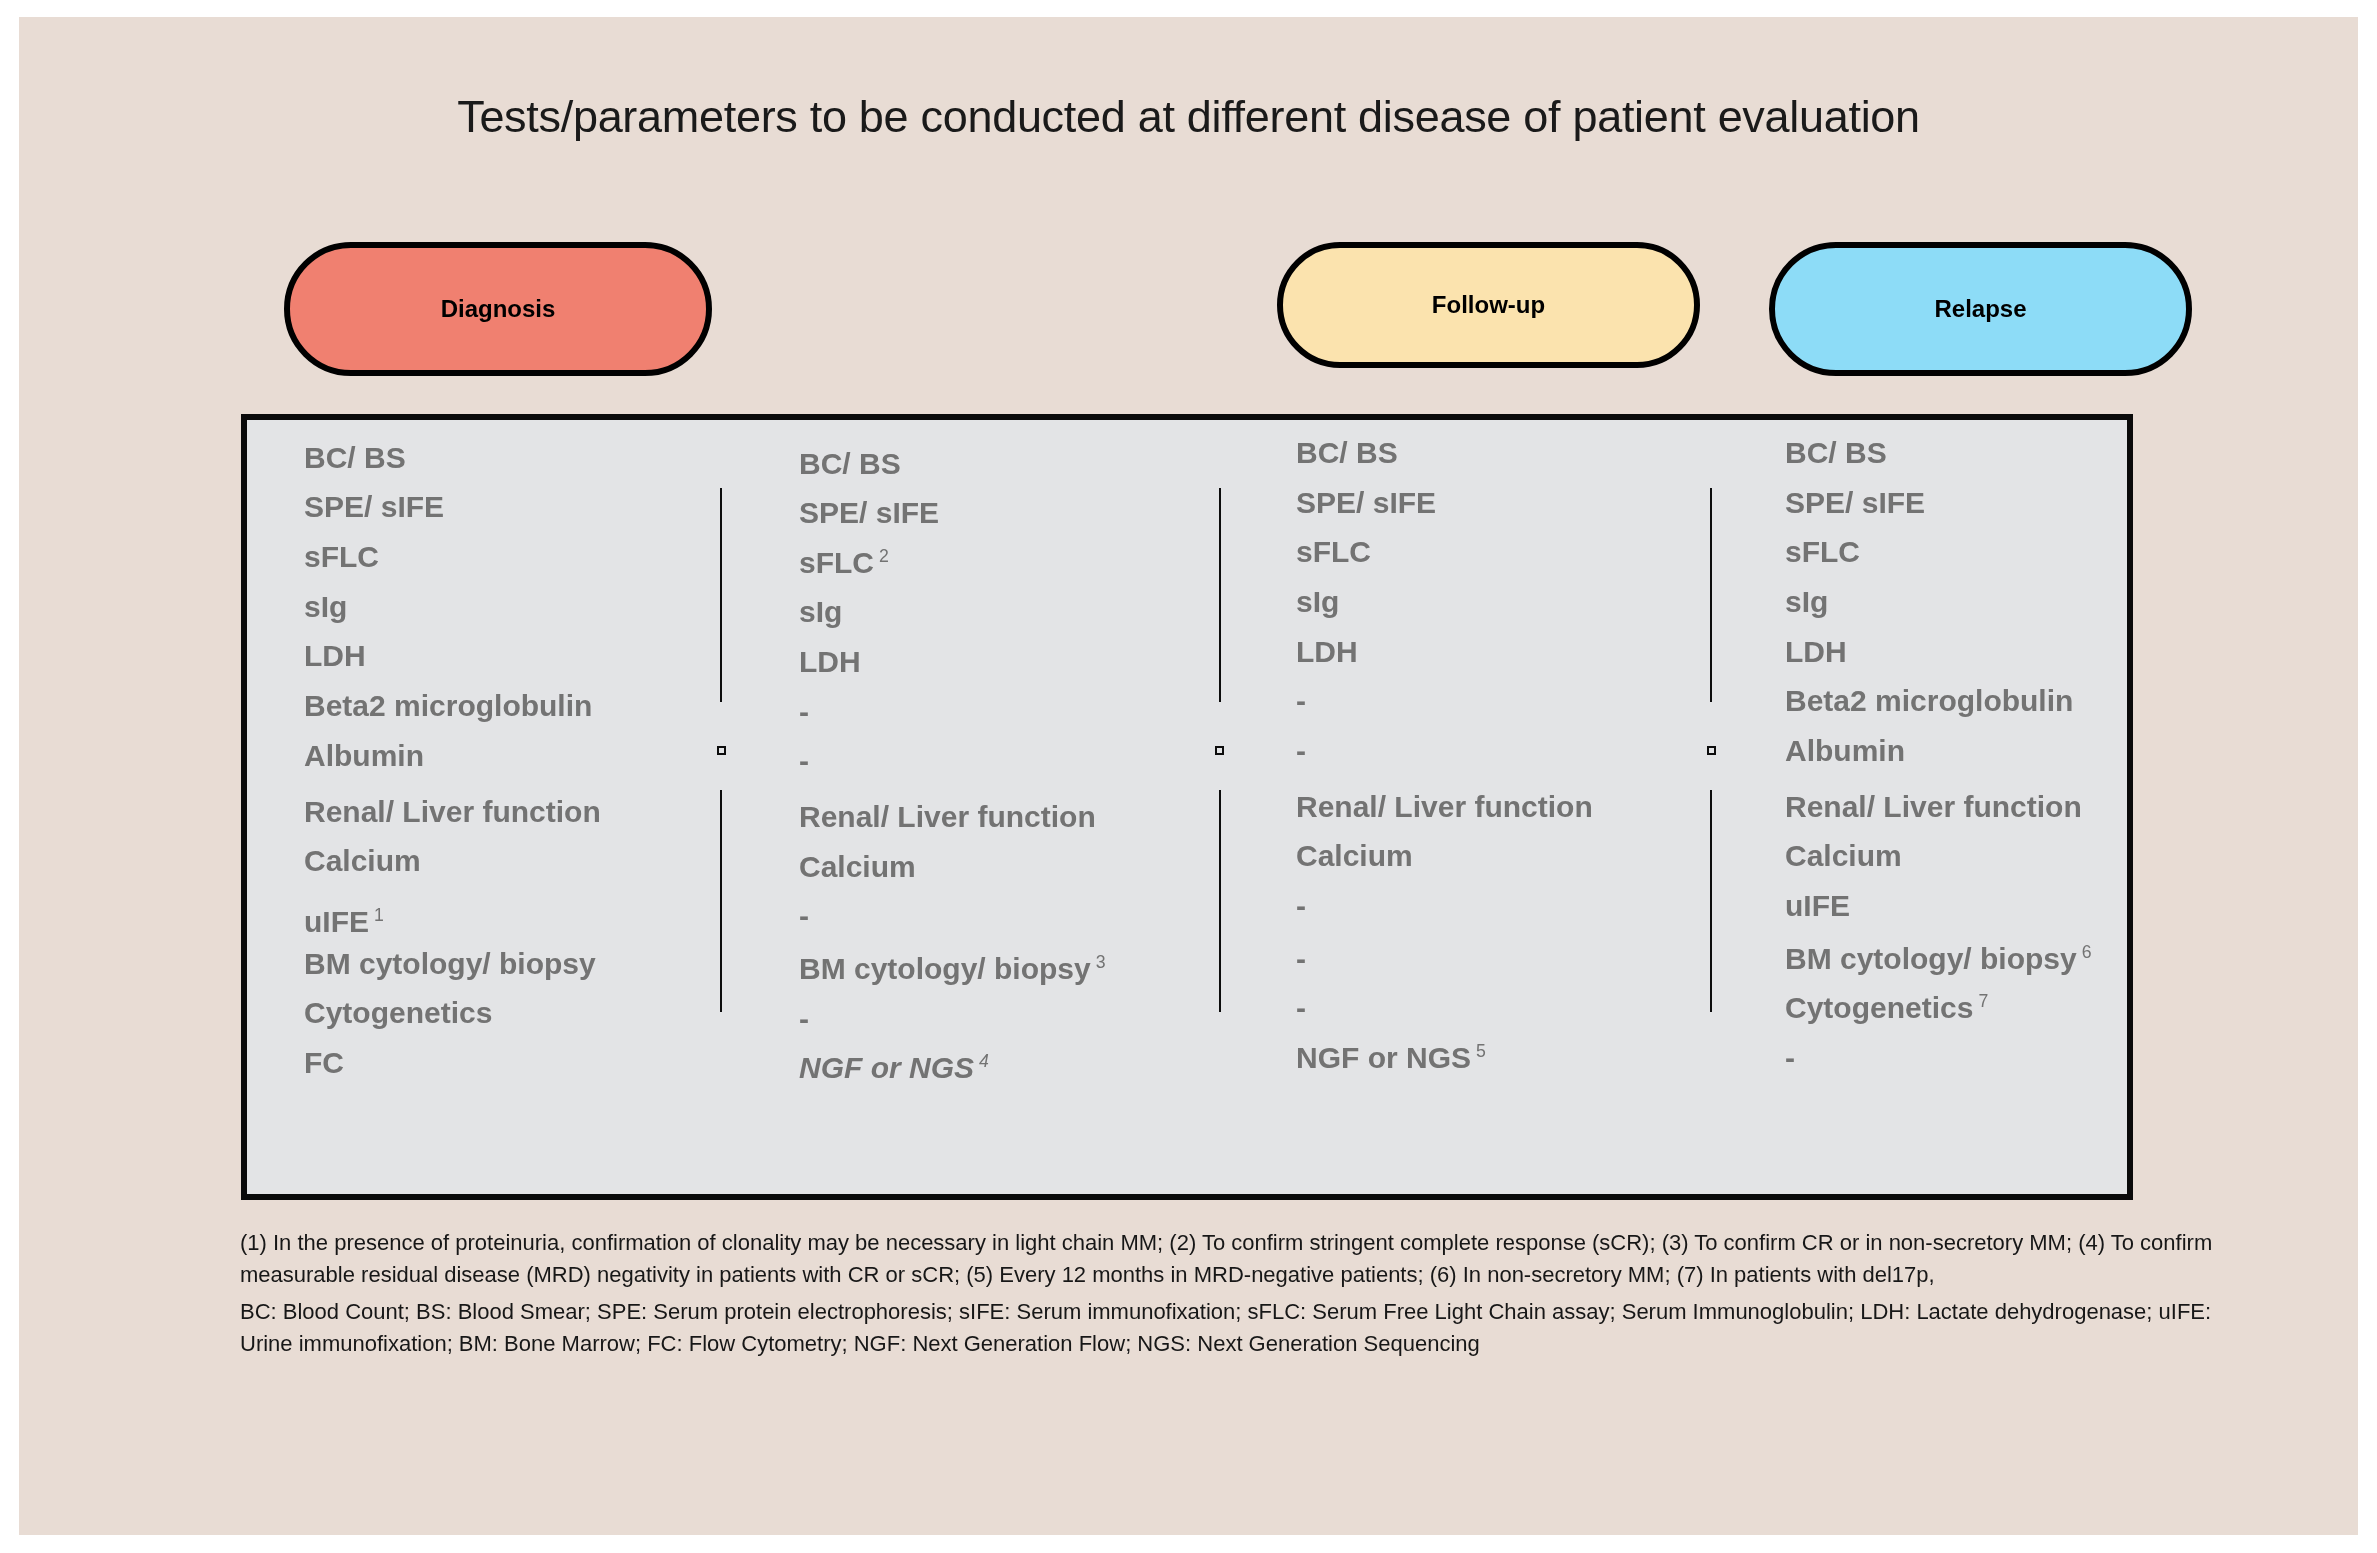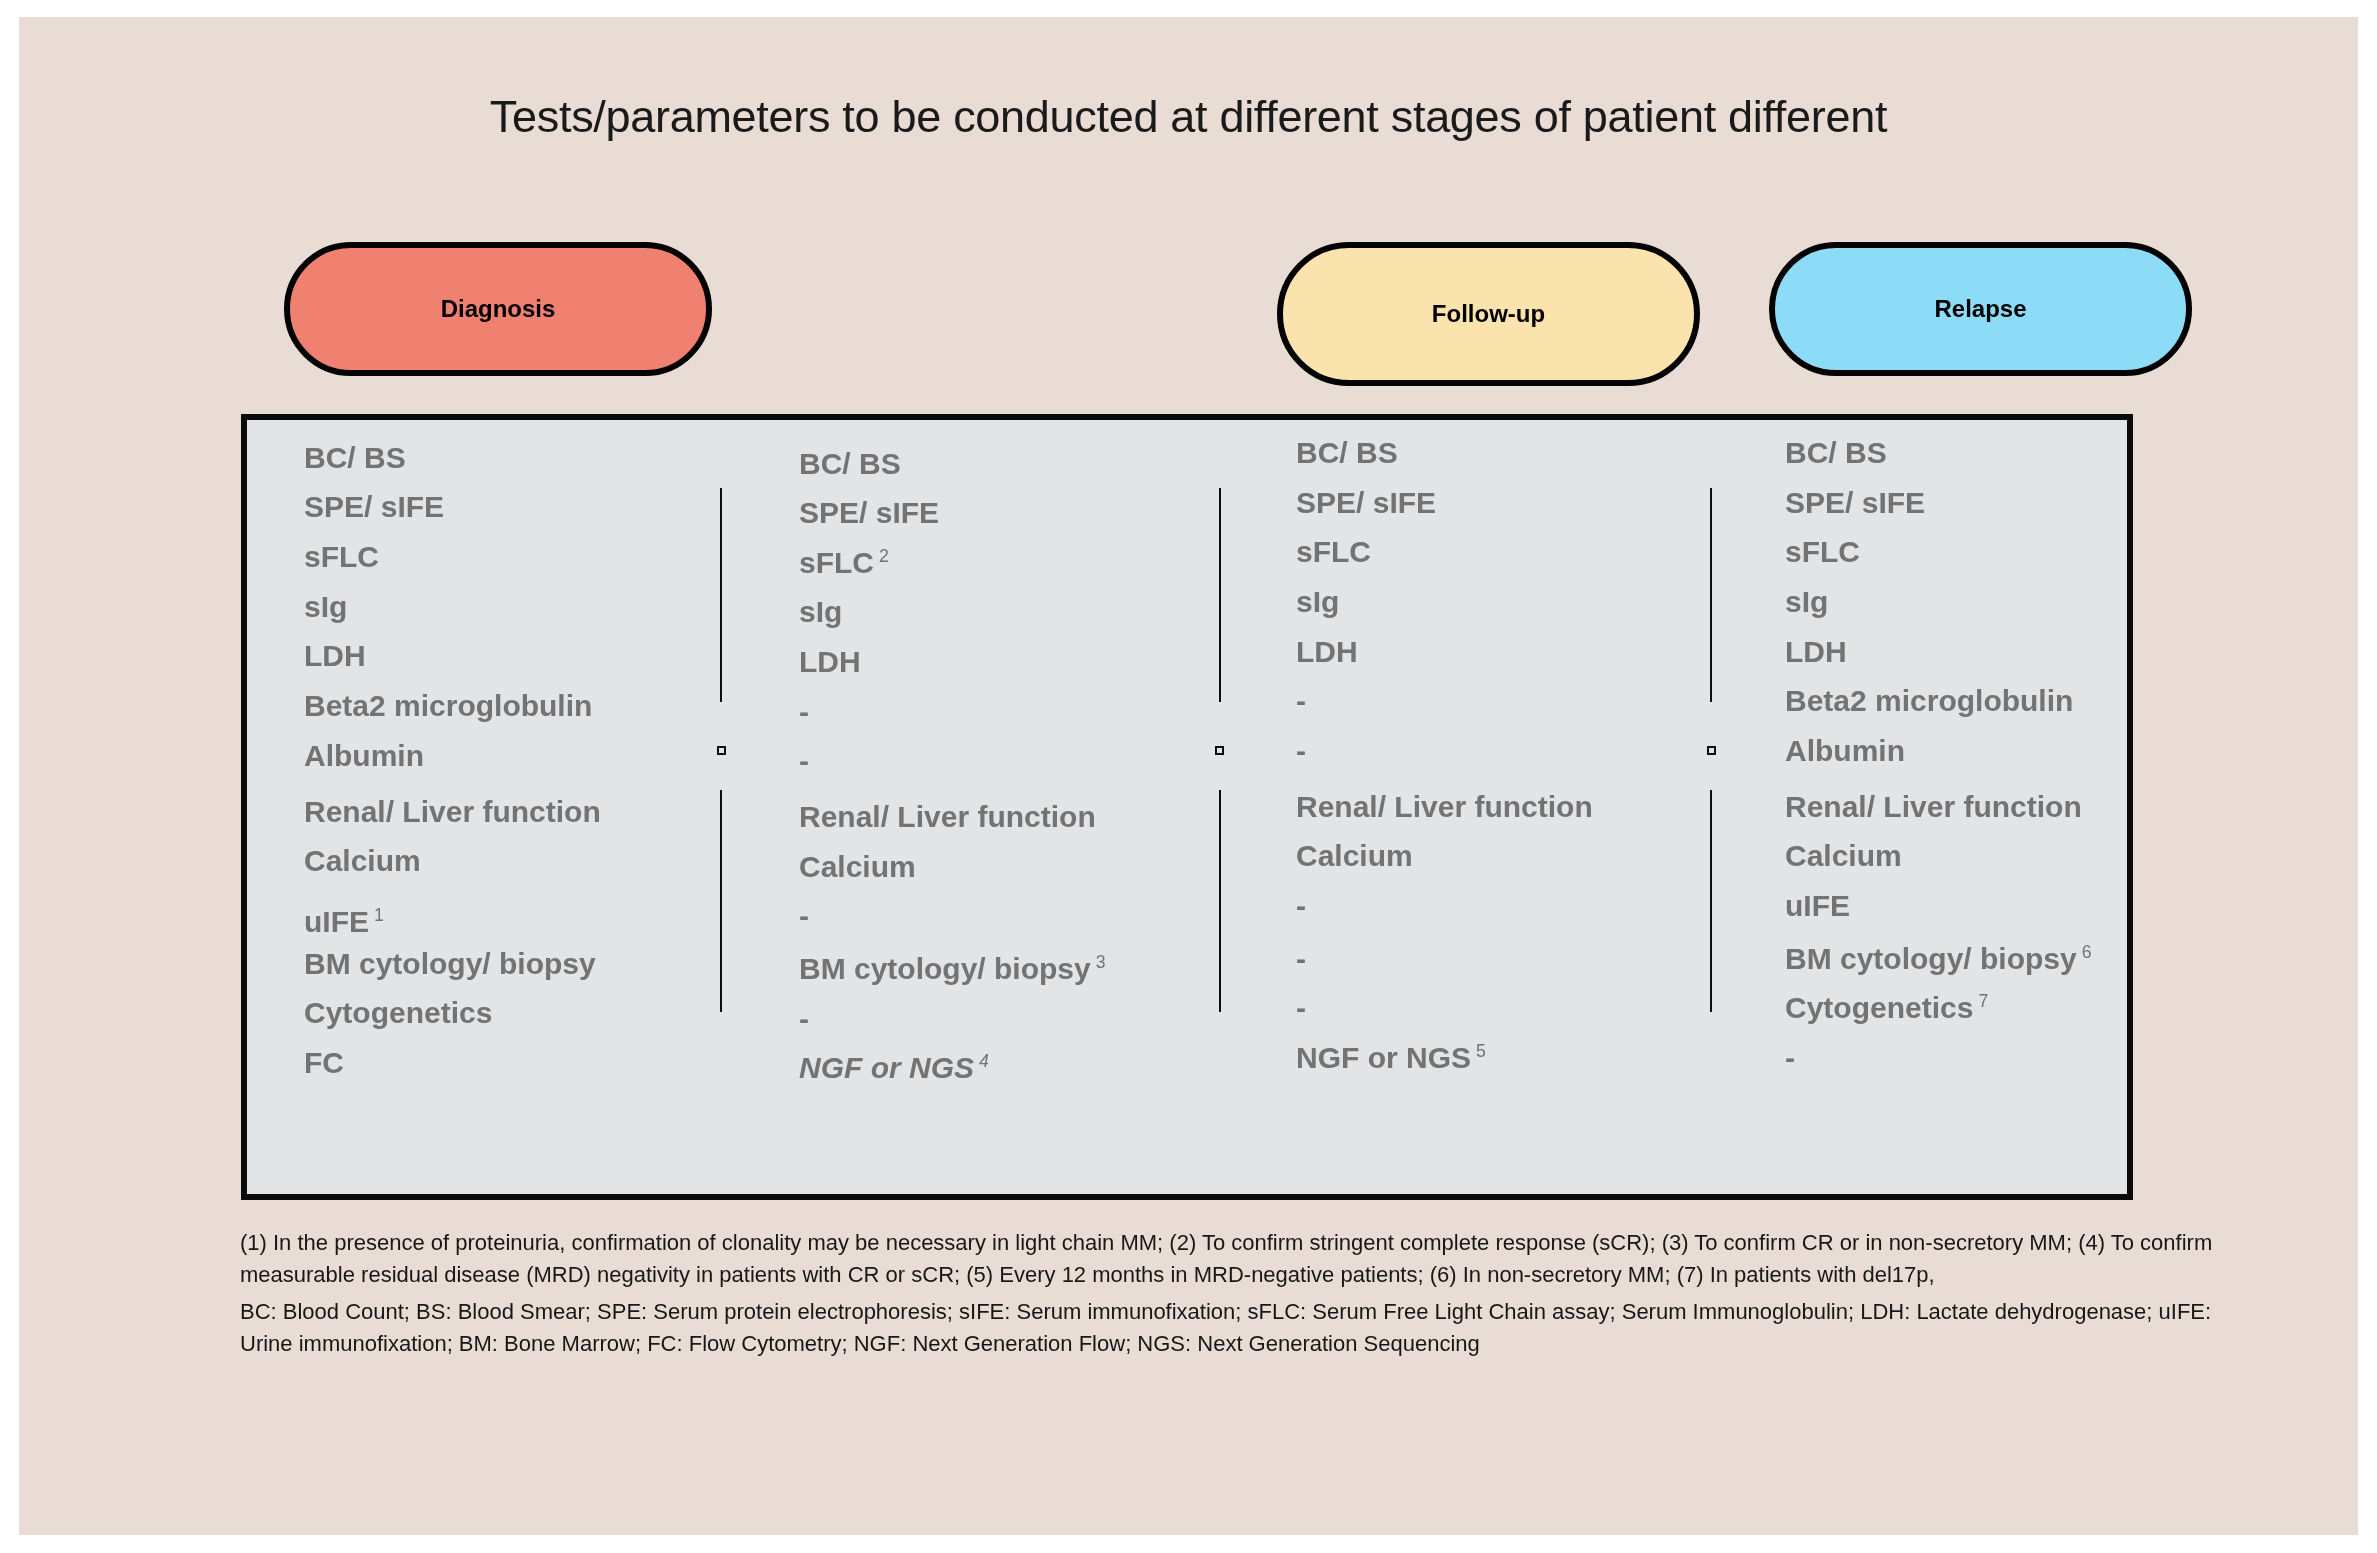--- a/index.html
+++ b/index.html
@@ -45,21 +45,21 @@
     justify-content:center;
     text-align:center;
     font-weight:bold;
     font-size:24px;
     color:#000000;
     line-height:1.12;
     padding:0 10.3px;
   }
   #pill-0{ left:265px;  top:225px; width:428px;  height:134px; background:#f08070; }
   #pill-1{ left:759px; top:216px; width:423px;  height:143px; background:#97eeae; }
-  #pill-2{ left:1258px; top:225px; width:423px;  height:144px; background:#fbe3ae; }
+  #pill-2{ left:1258px; top:225px; width:423px;  height:126px; background:#fbe3ae; }
   #pill-3{ left:1750px; top:225px; width:423px;  height:134px; background:#8ddcf7; }
 
   
   #box{
     position:absolute;
     left:222px; top:397px;
     width:1892px; height:786px;
     box-sizing:border-box;
     border:6.3px solid #0a0a0a;
     background:#e3e4e6;
@@ -117,21 +117,21 @@
     font-weight:400;
   }
   #footnotes p{ margin:4px; }
 </style>
 </head>
 <body>
 
 <div id="canvas">
   <div id="page">
 
-    <div id="title">Tests/parameters to be conducted at different stages of patient different</div>
+    <div id="title">Tests/parameters to be conducted at different disease of patient evaluation</div>
 
     <div class="pill" id="pill-0">Diagnosis</div>
     <div class="pill" id="pill-2">Follow-up</div>
     <div class="pill" id="pill-3">Relapse</div>
 
     <div id="box">
       <div class="col" id="col-0">
           <div class="row" style="top: 23px;"><span>BC/ BS</span></div>
           <div class="row" style="top: 72px;"><span>SPE/ sIFE</span></div>
           <div class="row" style="top: 122px;"><span>sFLC</span></div>

